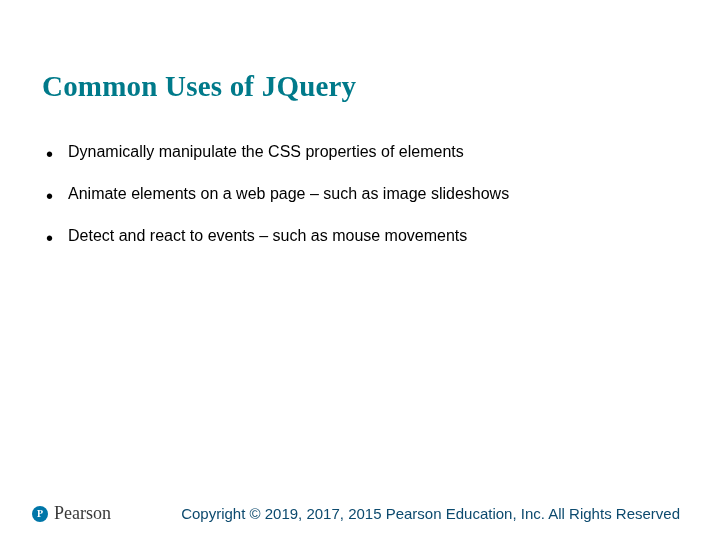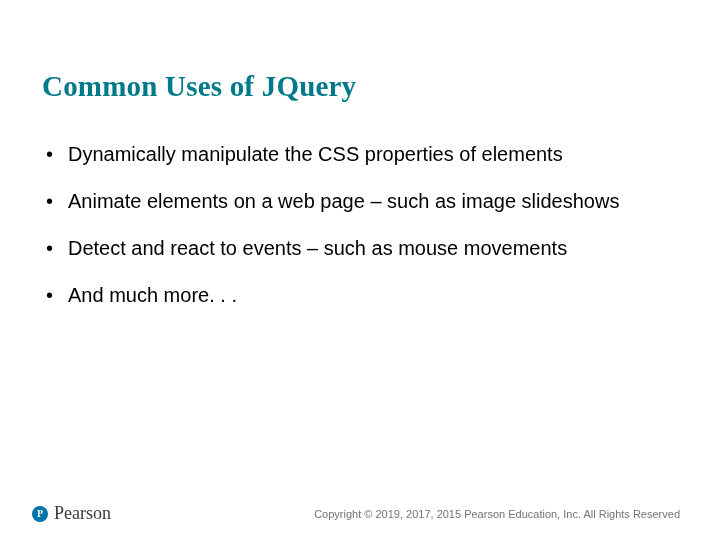--- a/index.html
+++ b/index.html
@@ -33,21 +33,21 @@
   .bullets {
     position: absolute;
     left: 42px;
     top: 142px;
     right: 42px;
     list-style: none;
     padding: 0;
     margin: 0;
   }
   .bullets > li {
-    font-size: 20px;
+    font-size: 16px;
     line-height: 1.25;
     color: #000;
     margin-bottom: 22px;
     position: relative;
     padding-left: 26px;
   }
   .bullets > li::before {
     content: "•";
     position: absolute;
     left: 4px;
@@ -84,36 +84,35 @@
     align-items: center;
     justify-content: center;
     line-height: 1;
   }
   .logo-text {
     font-family: Georgia, "Times New Roman", serif;
     font-size: 18px;
     color: #3a3a3a;
   }
   .copyright {
-    font-size: 11px;
-    color: #737373;
+    font-size: 15px;
+    color: #0c4a6e;
   }
 </style>
 </head>
 <body>
 
 <div class="slide">
 
   <div class="title">Common Uses of JQuery</div>
 
   <ul class="bullets">
     <li>Dynamically manipulate the CSS properties of elements</li>
     <li>Animate elements on a web page – such as image slideshows</li>
     <li>Detect and react to events – such as mouse movements</li>
-    <li>And much more. . .</li>
   </ul>
 
   <div class="footer">
     <div class="logo">
       <div class="logo-mark">P</div>
       <div class="logo-text">Pearson</div>
     </div>
     <div class="copyright">Copyright © 2019, 2017, 2015 Pearson Education, Inc. All Rights Reserved</div>
   </div>
 

